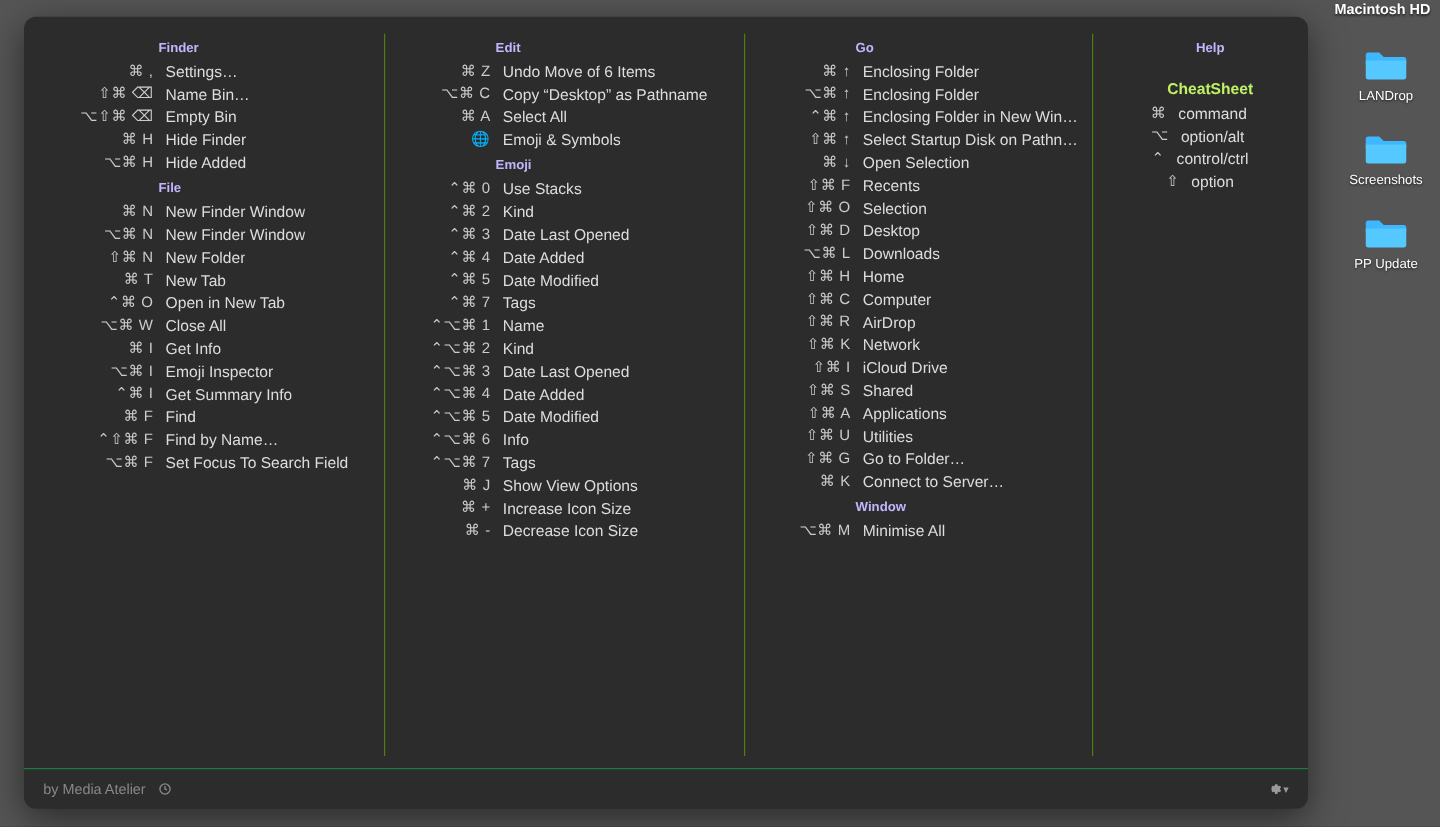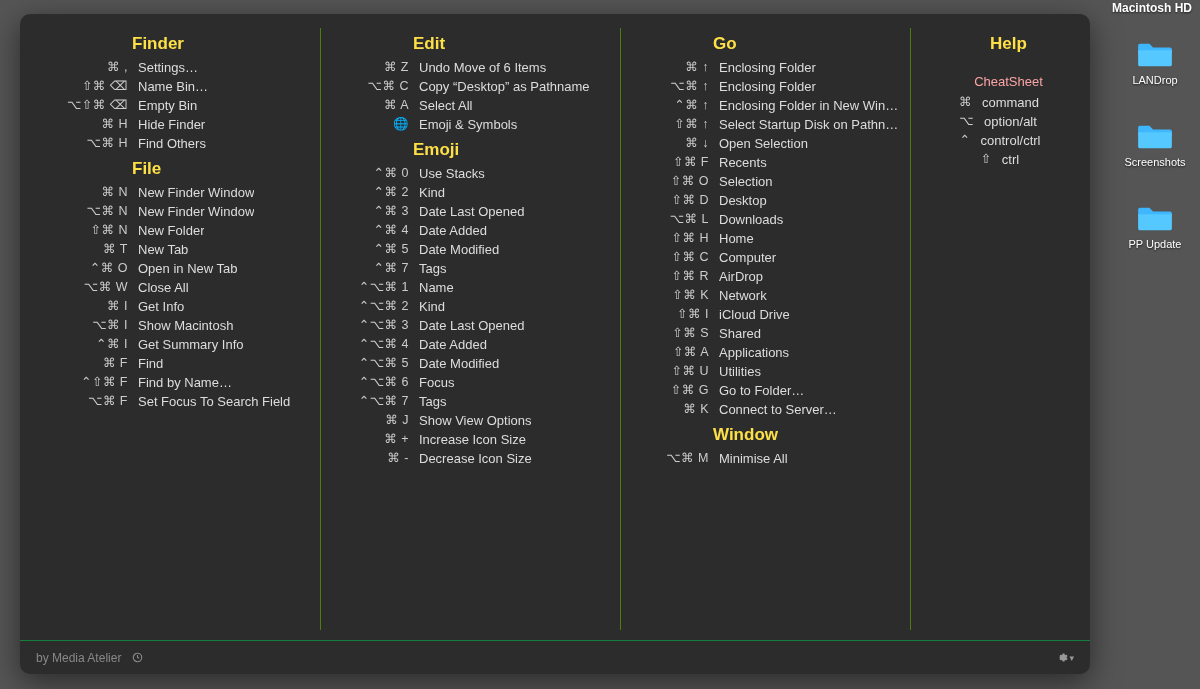--- a/index.html
+++ b/index.html
@@ -23,21 +23,21 @@
     text-shadow: 0 1px 2px rgba(0,0,0,0.6);
   }
   .desktop-icons {
     position: absolute;
     right: 10px;
     top: 40px;
     width: 70px;
     display: flex;
     flex-direction: column;
     align-items: center;
-    gap: 36px;
+    gap: 24px;
   }
   .desktop-icon {
     display: flex;
     flex-direction: column;
     align-items: center;
     cursor: pointer;
   }
   .folder-svg {
     width: 38px;
     height: 30px;
@@ -74,23 +74,23 @@
     flex-direction: column;
     padding: 0 10px;
   }
   .col + .col { border-left: 1px solid #4d7c0f; }
   .col1 { width: 280px; }
   .col2 { width: 300px; }
   .col3 { width: 290px; }
   .col4 { flex: 1; align-items: center; }
   .section-title {
     font-weight: 700;
-    color: #fde047;
+    color: #c4b5fd;
     margin: 6px 0 4px 82px;
-    font-size: 17px;
+    font-size: 11px;
   }
   .col4 .section-title { margin-left: 36px; }
   .row {
     display: flex;
     align-items: center;
     height: 19px;
     line-height: 19px;
   }
   .keys {
     width: 78px;
@@ -104,22 +104,22 @@
   .col4 .keys { width: 30px; }
   .action {
     padding-left: 10px;
     color: #ddd;
     font-size: 13px;
     white-space: nowrap;
     overflow: hidden;
     text-overflow: ellipsis;
   }
   .legend-title {
-    font-weight: 400;
-    color: #fca5a5;
+    font-weight: 700;
+    color: #bef264;
     margin: 16px 0 4px 36px;
   }
   .footer {
     height: 34px;
     border-top: 1px solid #15803d;
     display: flex;
     align-items: center;
     padding: 0 16px;
     color: #888;
     font-size: 12px;
@@ -179,21 +179,21 @@
         <div class="row">
           <div class="keys">⌥⇧⌘ ⌫</div>
           <div class="action">Empty Bin</div>
         </div>
         <div class="row">
           <div class="keys">⌘ H</div>
           <div class="action">Hide Finder</div>
         </div>
         <div class="row">
           <div class="keys">⌥⌘ H</div>
-          <div class="action">Find Others</div>
+          <div class="action">Hide Added</div>
         </div>
         <div class="section-title">File</div>
         <div class="row">
           <div class="keys">⌘ N</div>
           <div class="action">New Finder Window</div>
         </div>
         <div class="row">
           <div class="keys">⌥⌘ N</div>
           <div class="action">New Finder Window</div>
         </div>
@@ -212,21 +212,21 @@
         <div class="row">
           <div class="keys">⌥⌘ W</div>
           <div class="action">Close All</div>
         </div>
         <div class="row">
           <div class="keys">⌘ I</div>
           <div class="action">Get Info</div>
         </div>
         <div class="row">
           <div class="keys">⌥⌘ I</div>
-          <div class="action">Show Macintosh</div>
+          <div class="action">Emoji Inspector</div>
         </div>
         <div class="row">
           <div class="keys">⌃⌘ I</div>
           <div class="action">Get Summary Info</div>
         </div>
         <div class="row">
           <div class="keys">⌘ F</div>
           <div class="action">Find</div>
         </div>
         <div class="row">
@@ -296,21 +296,21 @@
         <div class="row">
           <div class="keys">⌃⌥⌘ 4</div>
           <div class="action">Date Added</div>
         </div>
         <div class="row">
           <div class="keys">⌃⌥⌘ 5</div>
           <div class="action">Date Modified</div>
         </div>
         <div class="row">
           <div class="keys">⌃⌥⌘ 6</div>
-          <div class="action">Focus</div>
+          <div class="action">Info</div>
         </div>
         <div class="row">
           <div class="keys">⌃⌥⌘ 7</div>
           <div class="action">Tags</div>
         </div>
         <div class="row">
           <div class="keys">⌘ J</div>
           <div class="action">Show View Options</div>
         </div>
         <div class="row">
@@ -416,21 +416,21 @@
         <div class="row">
           <div class="keys">⌥</div>
           <div class="action">option/alt</div>
         </div>
         <div class="row">
           <div class="keys">⌃</div>
           <div class="action">control/ctrl</div>
         </div>
         <div class="row">
           <div class="keys">⇧</div>
-          <div class="action">ctrl</div>
+          <div class="action">option</div>
         </div>
       </div>
     </div>
   <div class="footer">
     <span class="by">by Media Atelier</span>
     <span class="sync">
       <svg class="icon8" viewBox="0 0 16 16" fill="none" stroke="#888" stroke-width="1.4">
         <circle cx="8" cy="8" r="5.2"></circle>
         <path d="M8 5 v3 l2 1"></path>
       </svg>

